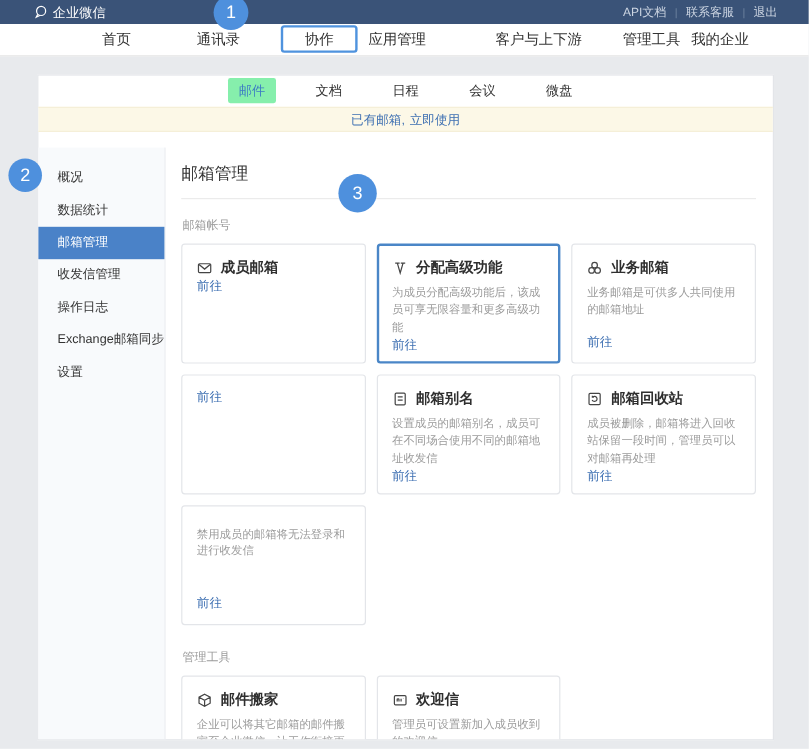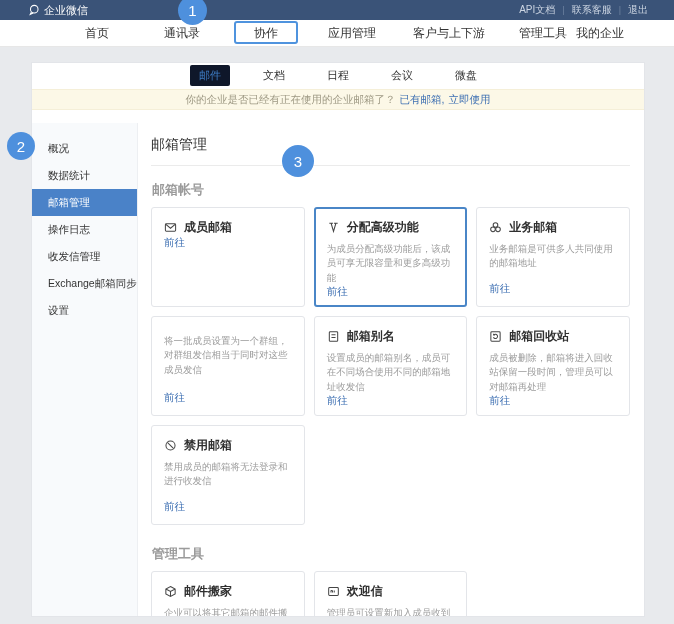--- a/index.html
+++ b/index.html
@@ -21,35 +21,35 @@
   .nav-item { position:absolute; top:0; height:27px; line-height:27px; font-size:12px; color:#333;
               transform:translateX(-50%); cursor:pointer; white-space:nowrap; }
   .active-box { position:absolute; top:1px; bottom:3px; left:-20px; right:-20px;
                 border:2px solid #4f93de; border-radius:3px; }
   
   .panel { position:absolute; left:31px; top:62px; width:614px; height:555px;
            background:#fff; border:1px solid #e3e5e9; display:flex; flex-direction:column; }
   .subtabs { height:26px; display:flex; justify-content:center; align-items:flex-end;
              gap:24px; padding-bottom:3px; }
   .subtab { font-size:11px; color:#333; padding:3px 9px; border-radius:2px; cursor:pointer; }
-  .subtab.selected { background:#0f172a; color:#3d7cc4; }
+  .subtab.selected { background:#86efac; color:#3d7cc4; }
   .notice { height:21px; background:#fcf8e7; border-top:1px solid #f5efd8; border-bottom:1px solid #f5efd8;
             display:flex; align-items:center; justify-content:center; gap:4px;
             font-size:10.5px; color:#9d9883; }
   .notice a { color:#3d6fb2; text-decoration:none; cursor:pointer; }
   .content { flex:1; display:flex; min-height:0;margin-top:13px; }
   
   .sidebar { width:106px; background:#f8fafc; border-right:1px solid #edeff2; padding-top:12px; }
   .side-item { height:27px; line-height:27px; padding-left:16px; font-size:10.5px;
                color:#333; cursor:pointer; white-space:nowrap; }
   .side-item.selected { background:#4a82c8; color:#fff; }
   
   .main { flex:1; padding:13px 14px 0 13px; overflow:hidden; }
   .page-title { font-size:14px; color:#333; padding-bottom:11px; border-bottom:1px solid #ebebeb; }
-  .section-label { font-size:13px; color:#9b9b9b; margin:15px 0 8px 1px;font-weight:bold; }
+  .section-label { font-size:10px; color:#9b9b9b; margin:15px 0 8px 1px; }
   .section-label.second { margin-top:20px; }
   .card-grid { display:grid; grid-template-columns:repeat(3,1fr); gap:9px; }
   .card { border:1px solid #e3e5e9; border-radius:3px; height:100px; padding:11px 12px 10px;
           display:flex; flex-direction:column; background:#fff; }
   .card.highlighted { border:2px solid #4a86c7; padding:10px 11px 9px; }
   .card-head { display:flex; align-items:center; gap:7px; }
   .card-title { font-size:12px; font-weight:600; color:#2f2f2f; }
   .card-icon { display:flex; color:#454545; }
   .card-desc { font-size:9.5px; color:#9b9b9b; line-height:1.5; margin-top:6px; flex:1; }
   .card-link { font-size:10.5px; color:#3d6fb2; cursor:pointer; }
@@ -84,50 +84,49 @@
   </div>
 </div>
 
 <div class="navbar" data-interactable="false">
   <div class="nav-item" style="left:97px" data-interactable="true">首页</div>
   <div class="nav-item" style="left:182px" data-interactable="true">通讯录</div>
   <div class="nav-item" style="left:266px" data-interactable="true">
     <span class="active-box" data-interactable="false"></span>
     <span data-interactable="false">协作</span>
   </div>
-  <div class="nav-item" style="left:352px" data-interactable="true">应用管理</div>
+  <div class="nav-item" style="left:331px" data-interactable="true">应用管理</div>
   <div class="nav-item" style="left:449px" data-interactable="true">客户与上下游</div>
   <div class="nav-item" style="left:543px" data-interactable="true">管理工具</div>
   <div class="nav-item" style="left:600px" data-interactable="true">我的企业</div>
 </div>
 
 <div class="panel" data-interactable="false">
 
   <div class="subtabs" data-interactable="false">
     <span class="subtab selected" data-interactable="true">邮件</span>
     <span class="subtab" data-interactable="true">文档</span>
     <span class="subtab" data-interactable="true">日程</span>
     <span class="subtab" data-interactable="true">会议</span>
     <span class="subtab" data-interactable="true">微盘</span>
   </div>
 
   <div class="notice" data-interactable="false">
-    <span data-interactable="false">你的企业是否已经有正在使用的企业邮箱了？</span>
     <a data-interactable="true">已有邮箱,</a>
     <a data-interactable="true">立即使用</a>
   </div>
 
   <div class="content">
 
     <div class="sidebar" data-interactable="false">
       <div class="side-item" data-interactable="true">概况</div>
       <div class="side-item" data-interactable="true">数据统计</div>
       <div class="side-item selected" data-interactable="true">邮箱管理</div>
+      <div class="side-item" data-interactable="true">收发信管理</div>
       <div class="side-item" data-interactable="true">操作日志</div>
-      <div class="side-item" data-interactable="true">收发信管理</div>
       <div class="side-item" data-interactable="true">Exchange邮箱同步</div>
       <div class="side-item" data-interactable="true">设置</div>
     </div>
 
     <div class="main" data-interactable="false">
       <div class="page-title" data-interactable="false">邮箱管理</div>
 
       <div class="section-label" data-interactable="false">邮箱帐号</div>
       <div class="card-grid" data-interactable="false">
 
@@ -166,21 +165,20 @@
                   <circle cx="9.7" cy="9" r="2.5"></circle>
               </svg>
             </span>
             <span class="card-title" data-interactable="false">业务邮箱</span>
           </div>
           <div class="card-desc" data-interactable="false">业务邮箱是可供多人共同使用的邮箱地址</div>
           <a class="card-link" data-interactable="true">前往</a>
         </div>
 
         <div class="card" data-interactable="false">
-          <div class="card-desc" data-interactable="false">将一批成员设置为一个群组，对群组发信相当于同时对这些成员发信</div>
           <a class="card-link" data-interactable="true">前往</a>
         </div>
 
         <div class="card" data-interactable="false">
           <div class="card-head">
             <span class="card-icon" data-interactable="false">
               <svg width="13" height="13" viewBox="0 0 14 14" fill="none" stroke="currentColor" stroke-width="1.1">
                 <rect x="2.5" y="1.8" width="9" height="10.4" rx="1"></rect>
                   <path d="M4.8 5h4.4 M4.8 8h4.4"></path>
               </svg>
@@ -199,29 +197,20 @@
                 <path d="M4.8 7.8 a2.3 2.3 0 1 0 .5 -2.6 M5 4 v1.4 h1.4"></path>
               </svg>
             </span>
             <span class="card-title" data-interactable="false">邮箱回收站</span>
           </div>
           <div class="card-desc" data-interactable="false">成员被删除，邮箱将进入回收站保留一段时间，管理员可以对邮箱再处理</div>
           <a class="card-link" data-interactable="true">前往</a>
         </div>
 
         <div class="card" data-interactable="false">
-          <div class="card-head">
-            <span class="card-icon" data-interactable="false">
-              <svg width="13" height="13" viewBox="0 0 14 14" fill="none" stroke="currentColor" stroke-width="1.1">
-                <circle cx="7" cy="7" r="4.9"></circle>
-                  <path d="M3.6 3.7 L10.4 10.3"></path>
-              </svg>
-            </span>
-            <span class="card-title" data-interactable="false">禁用邮箱</span>
-          </div>
           <div class="card-desc" data-interactable="false">禁用成员的邮箱将无法登录和进行收发信</div>
           <a class="card-link" data-interactable="true">前往</a>
         </div>
       </div>
 
       <div class="section-label second" data-interactable="false">管理工具</div>
       <div class="card-grid" data-interactable="false">
 
         <div class="card" data-interactable="false">
           <div class="card-head">

